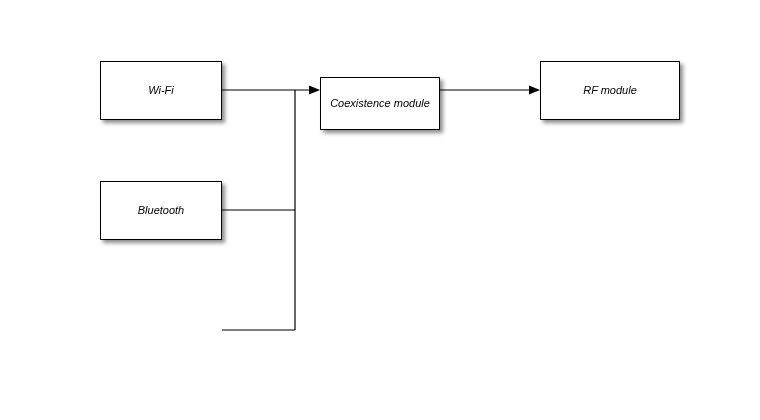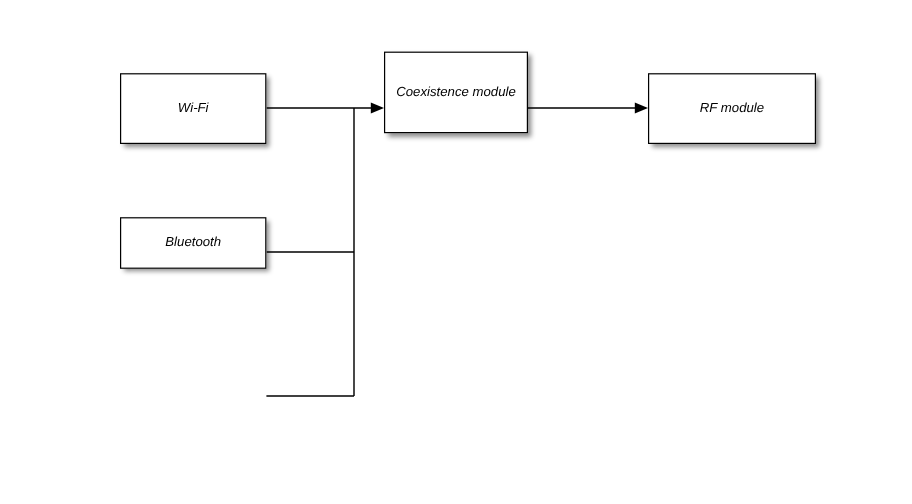--- a/index.html
+++ b/index.html
@@ -59,26 +59,26 @@
     <line x1="222" y1="330" x2="295" y2="330" stroke="#000000" stroke-width="1.2"></line>
 
     <line x1="440" y1="90" x2="538" y2="90" stroke="#000000" stroke-width="1.2"></line>
     <polygon points="529,85.5 540,90 529,94.5" fill="#000000"></polygon>
   </svg>
 
   <div class="node" style="left:100px; top:61px; width:122px; height:59px;">
     <span>Wi-Fi</span>
   </div>
 
-  <div class="node" style="left:100px; top:181px; width:122px; height:43px;">
+  <div class="node" style="left:100px; top:181px; width:122px; height:59px;">
     <span>Bluetooth</span>
   </div>
 
 
-  <div class="node" style="left:320px; top:43px; width:120px; height:68px;">
+  <div class="node" style="left:320px; top:77px; width:120px; height:53px;">
     <span>Coexistence module</span>
   </div>
 
   <div class="node" style="left:540px; top:61px; width:140px; height:59px;">
     <span>RF module</span>
   </div>
 
 </div>
 
 </body></html>

